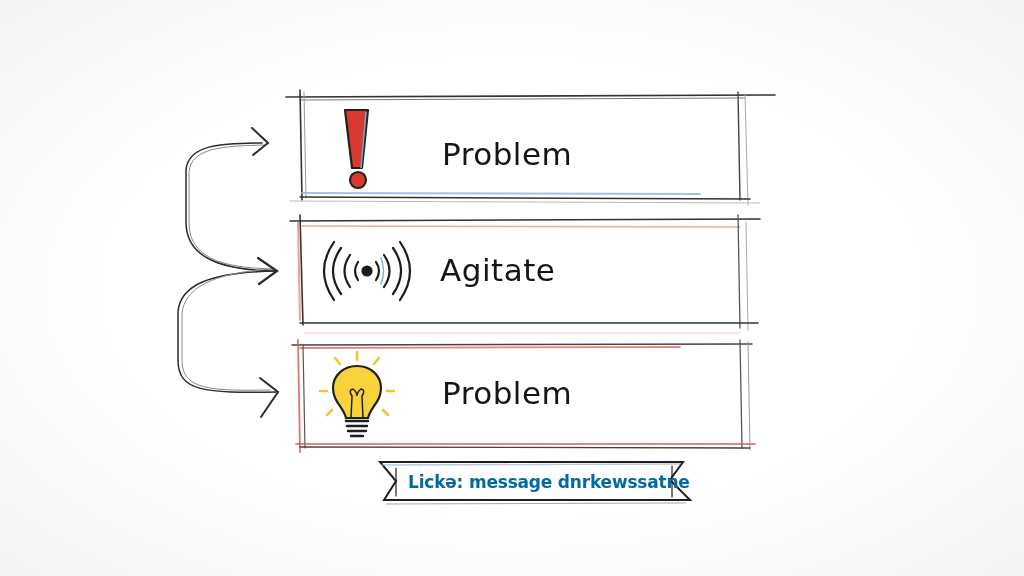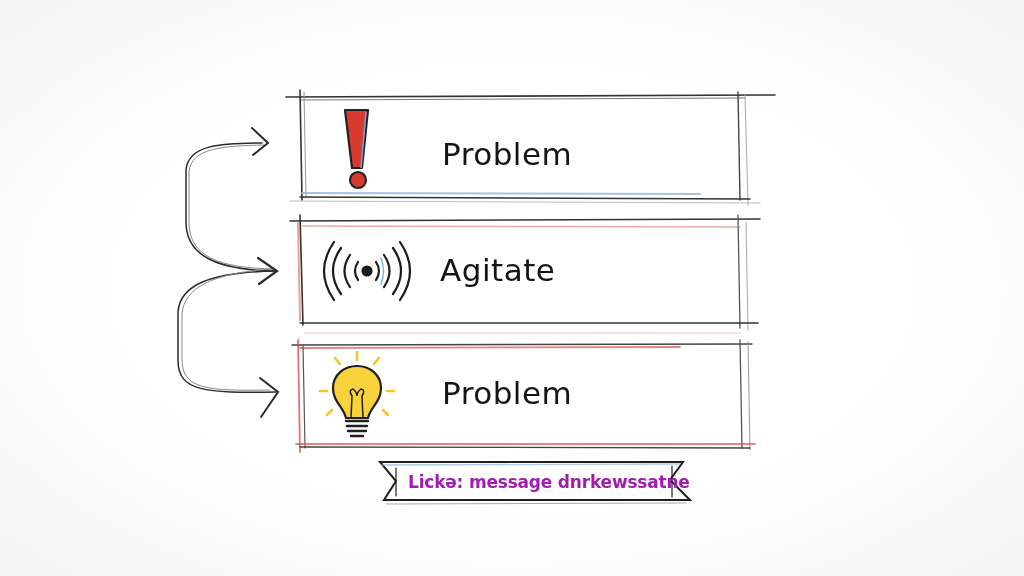--- a/index.html
+++ b/index.html
@@ -8,21 +8,21 @@
     background:#fbfbfb;
     font-family:"DejaVu Sans", sans-serif;
   }
   .canvas { position:absolute; inset:0; background:radial-gradient(ellipse at center, #ffffff 55%, #f4f4f4 100%); }
   svg.overlay { position:absolute; left:0; top:0; }
   .box-label {
     position:absolute; font-size:31px; color:#151515; letter-spacing:0.5px;
     font-family:"DejaVu Sans", sans-serif;
   }
   .banner-text {
-    position:absolute; left:408px; top:472px; font-size:17px; color:#a21caf;
+    position:absolute; left:408px; top:472px; font-size:17px; color:#0369a1;
     font-family:"DejaVu Sans", sans-serif; font-weight:bold; letter-spacing:-0.2px;
   }
 </style>
 </head>
 <body>
 
 <div class="canvas"></div>
 
 <svg class="overlay" width="1024" height="576" viewBox="0 0 1024 576">
 

